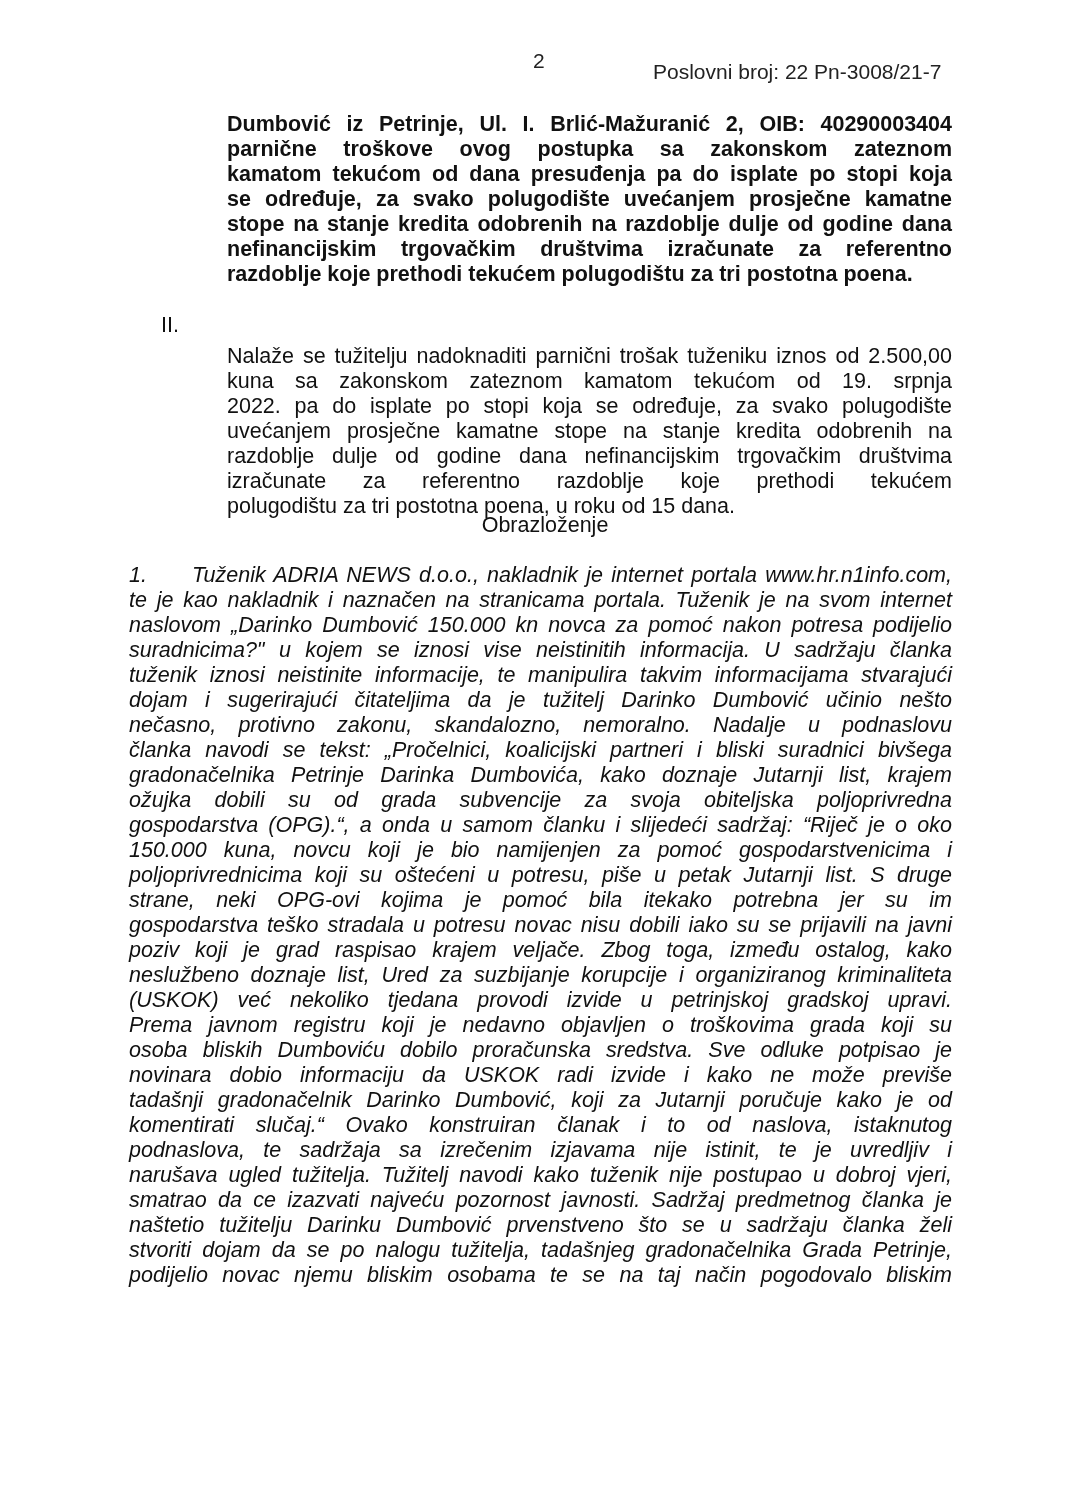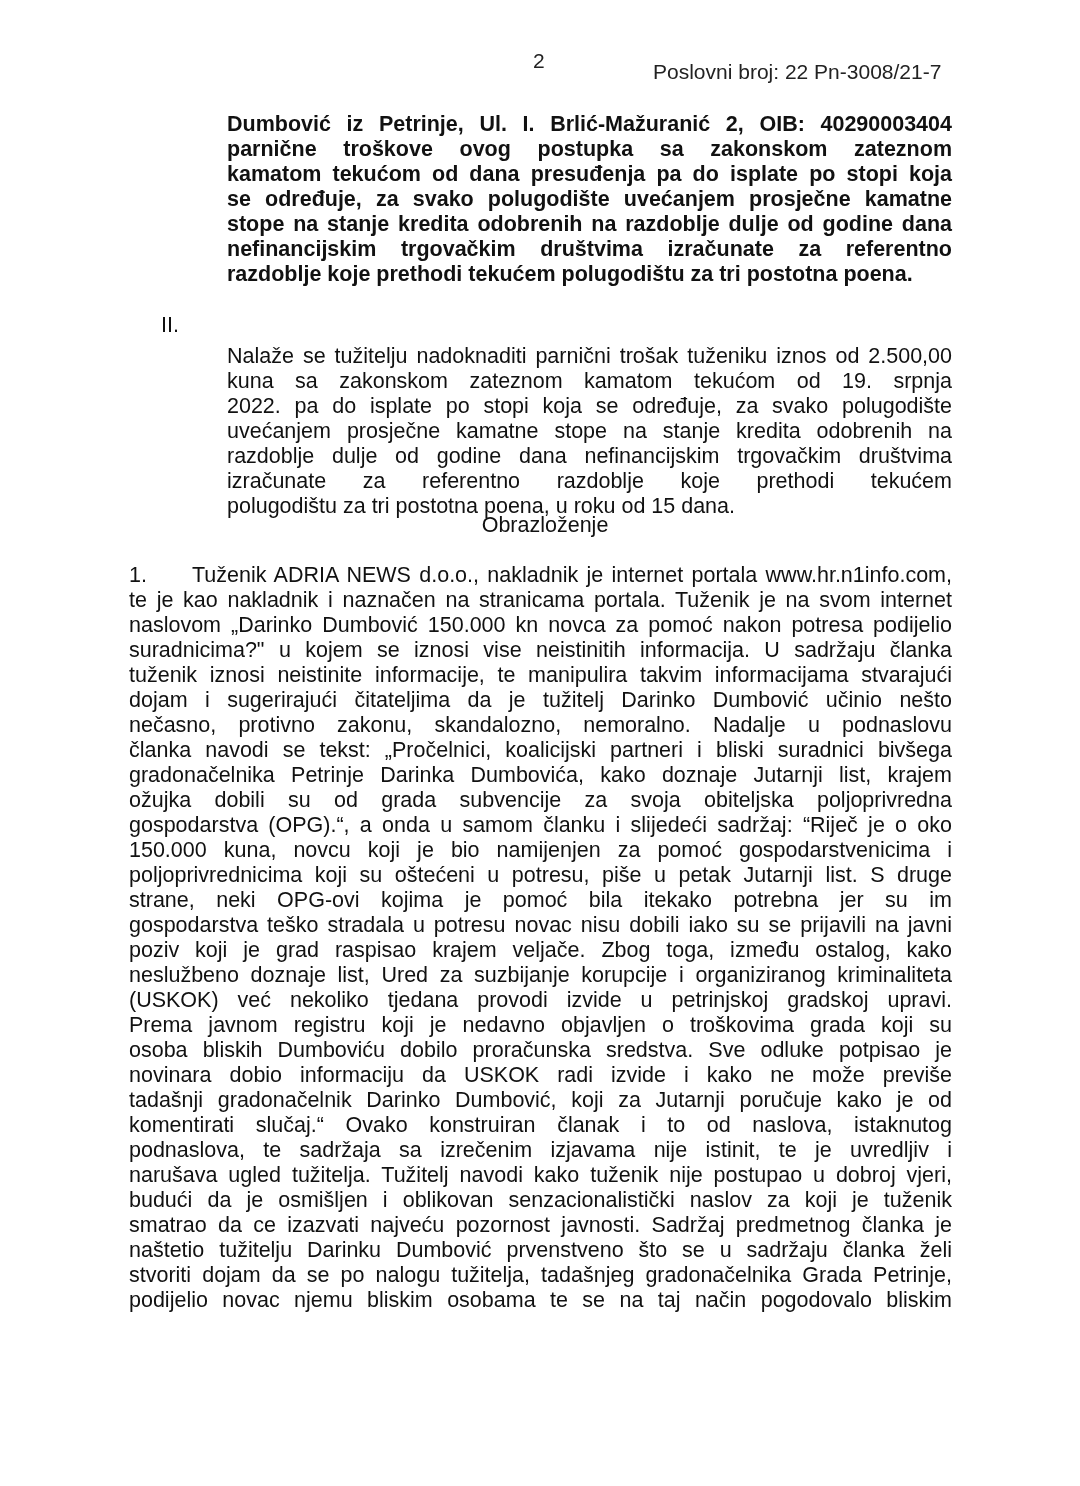--- a/index.html
+++ b/index.html
@@ -10,21 +10,21 @@
   .hdr { position: absolute; top: 48px; font-size: 21px; line-height: 25px; color: #222; }
   #page-num { left: 533px; }
   #case-no { left: 653px; margin-top: 11px; }
   .block { position: absolute; font-size: 21.5px; line-height: 25px; text-align: justify; }
   .block .ln { display: block; white-space: nowrap; text-align: justify; text-align-last: justify; height: 25px; }
   .block .ln.last { text-align-last: left; }
   #item1 { left: 227px; top: 112px; width: 725px; font-weight: bold; }
   #item2-mark { position: absolute; left: 161px; top: 313px; font-size: 21.5px; line-height: 25px; }
   #item2 { left: 227px; top: 324px; width: 725px; margin-top: 20px; }
   #section-title { position: absolute; top: 513px; left: 0; width: 1080px; text-align: center; font-size: 21.5px; line-height: 25px; padding-left: 10px; box-sizing: border-box; }
-  #para1 { left: 129px; top: 563px; width: 823px; }
+  #para1 { left: 129px; top: 563px; width: 823px; font-style: italic; }
   .num { display: inline-block; width: 63px; }
 </style>
 </head>
 <body>
 
 <div id="page-num" class="hdr">2</div>
 <div id="case-no" class="hdr">Poslovni broj: 22 Pn-3008/21-7</div>
 
 <div id="item1" class="block">
     <span class="ln">Dumbović iz Petrinje, Ul. I. Brlić-Mažuranić 2, OIB: 40290003404</span>
@@ -68,18 +68,17 @@
     <span class="ln">poziv koji je grad raspisao krajem veljače. Zbog toga, između ostalog, kako</span>
     <span class="ln">neslužbeno doznaje list, Ured za suzbijanje korupcije i organiziranog kriminaliteta</span>
     <span class="ln">(USKOK) već nekoliko tjedana provodi izvide u petrinjskoj gradskoj upravi.</span>
     <span class="ln">Prema javnom registru koji je nedavno objavljen o troškovima grada koji su</span>
     <span class="ln">osoba bliskih Dumboviću dobilo proračunska sredstva. Sve odluke potpisao je</span>
     <span class="ln">novinara dobio informaciju da USKOK radi izvide i kako ne može previše</span>
     <span class="ln">tadašnji gradonačelnik Darinko Dumbović, koji za Jutarnji poručuje kako je od</span>
     <span class="ln">komentirati slučaj.“ Ovako konstruiran članak i to od naslova, istaknutog</span>
     <span class="ln">podnaslova, te sadržaja sa izrečenim izjavama nije istinit, te je uvredljiv i</span>
     <span class="ln">narušava ugled tužitelja. Tužitelj navodi kako tuženik nije postupao u dobroj vjeri,</span>
-    <span class="ln">budući da je osmišljen i oblikovan senzacionalistički naslov za koji je tuženik</span>
     <span class="ln">smatrao da ce izazvati najveću pozornost javnosti. Sadržaj predmetnog članka je</span>
     <span class="ln">naštetio tužitelju Darinku Dumbović prvenstveno što se u sadržaju članka želi</span>
     <span class="ln">stvoriti dojam da se po nalogu tužitelja, tadašnjeg gradonačelnika Grada Petrinje,</span>
     <span class="ln">podijelio novac njemu bliskim osobama te se na taj način pogodovalo bliskim</span>
   </div>
 
 </body></html>

